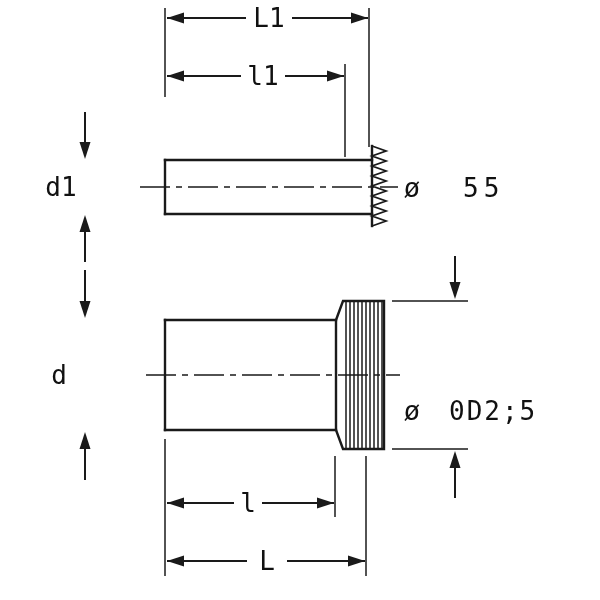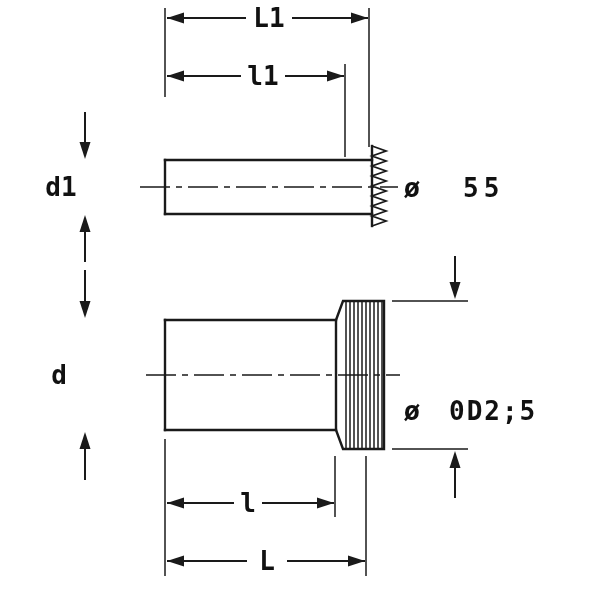--- a/index.html
+++ b/index.html
@@ -1,16 +1,16 @@
 <!DOCTYPE html>
 <html><head>
 <meta charset="utf-8">
 <style>
   html,body{margin:0;padding:0;background:#ffffff;}
-  .canvas{width:600px;height:600px;background:#ffffff;overflow:hidden;font-weight:bold;}
+  .canvas{width:600px;height:600px;background:#ffffff;overflow:hidden;}
   svg{display:block;}
   .outline{stroke:#1a1a1a;stroke-width:2.4;fill:none;stroke-linecap:square;}
   .teeth{stroke:#1a1a1a;stroke-width:1.8;fill:none;stroke-linejoin:miter;}
   .rib{stroke:#1a1a1a;stroke-width:1.5;fill:none;}
   .dim{stroke:#1a1a1a;stroke-width:2;fill:none;}
   .ext{stroke:#1a1a1a;stroke-width:1.5;fill:none;}
   .cl{stroke:#1a1a1a;stroke-width:1.6;fill:none;stroke-dasharray:30 6 6 6;}
   .arrow{fill:#1a1a1a;stroke:none;}
   .lbl{font-family:"DejaVu Sans Mono","Liberation Mono",monospace;font-size:26px;fill:#111111;}
   .dia{font-size:27px;}

